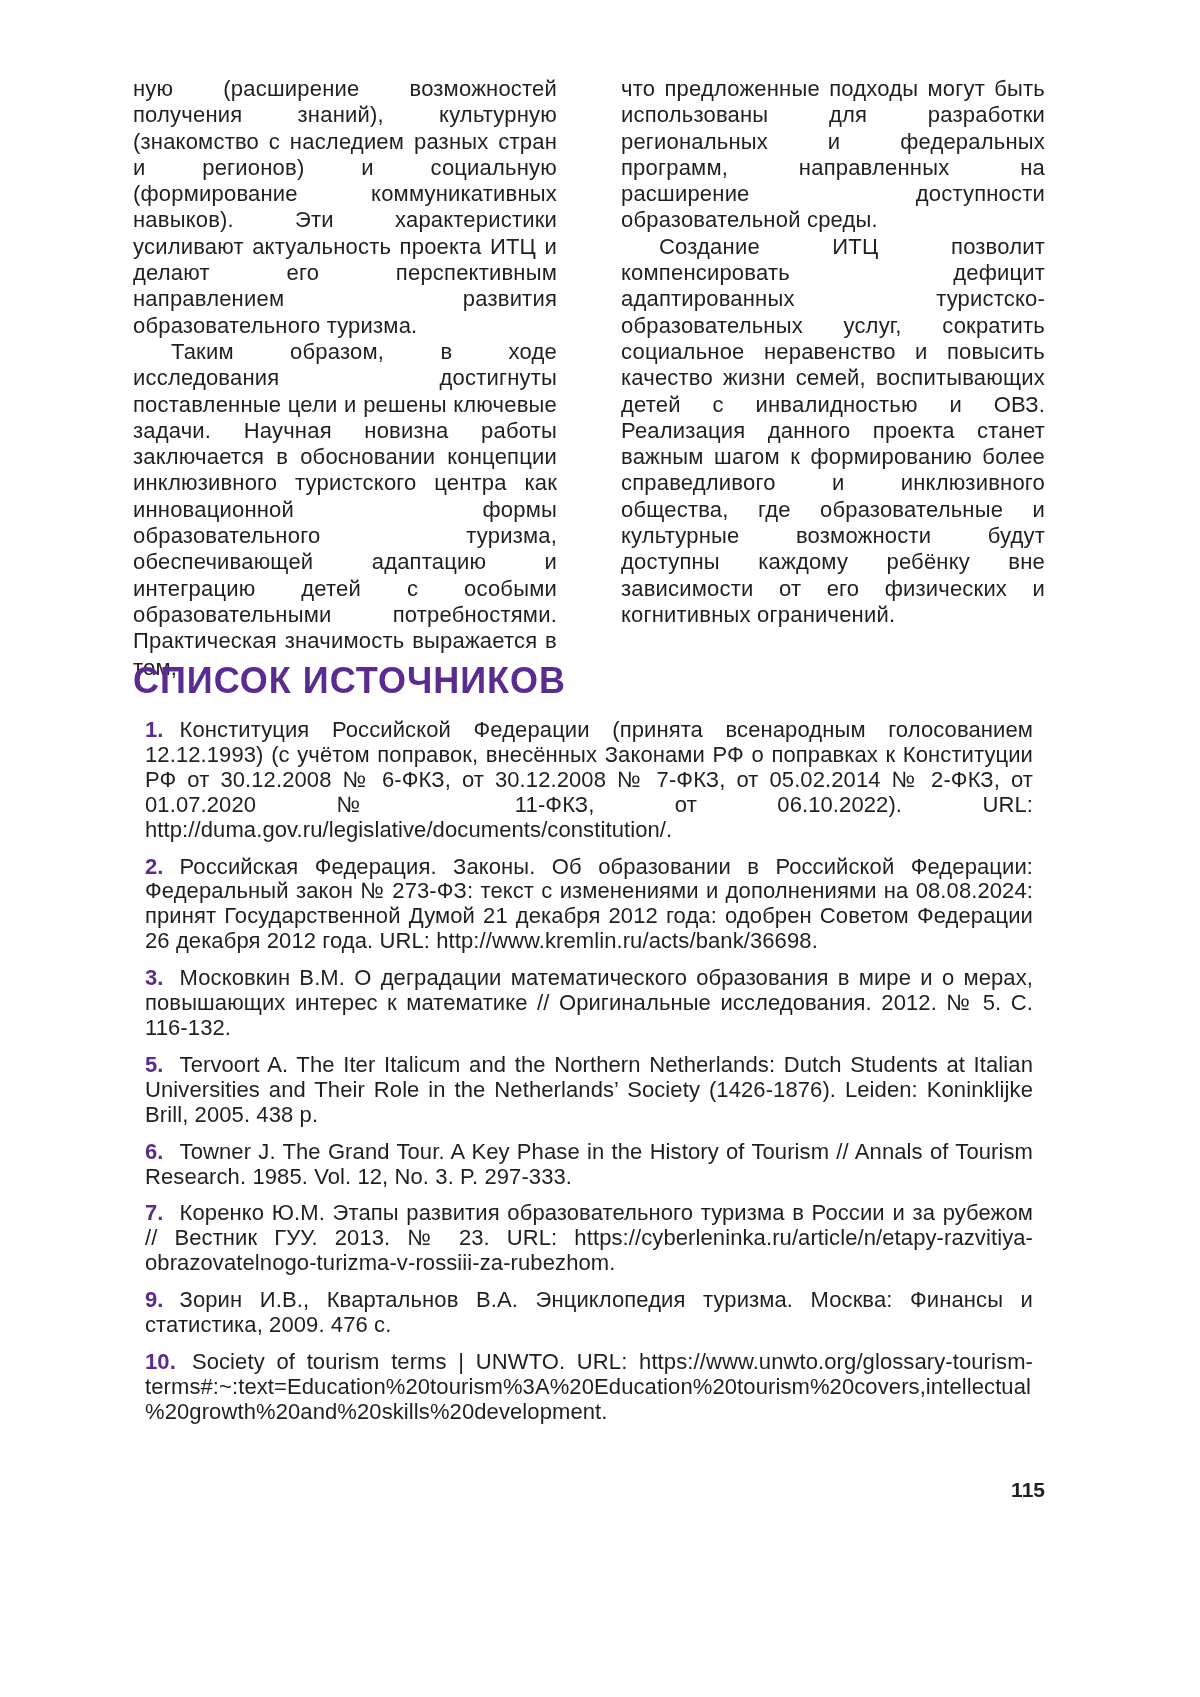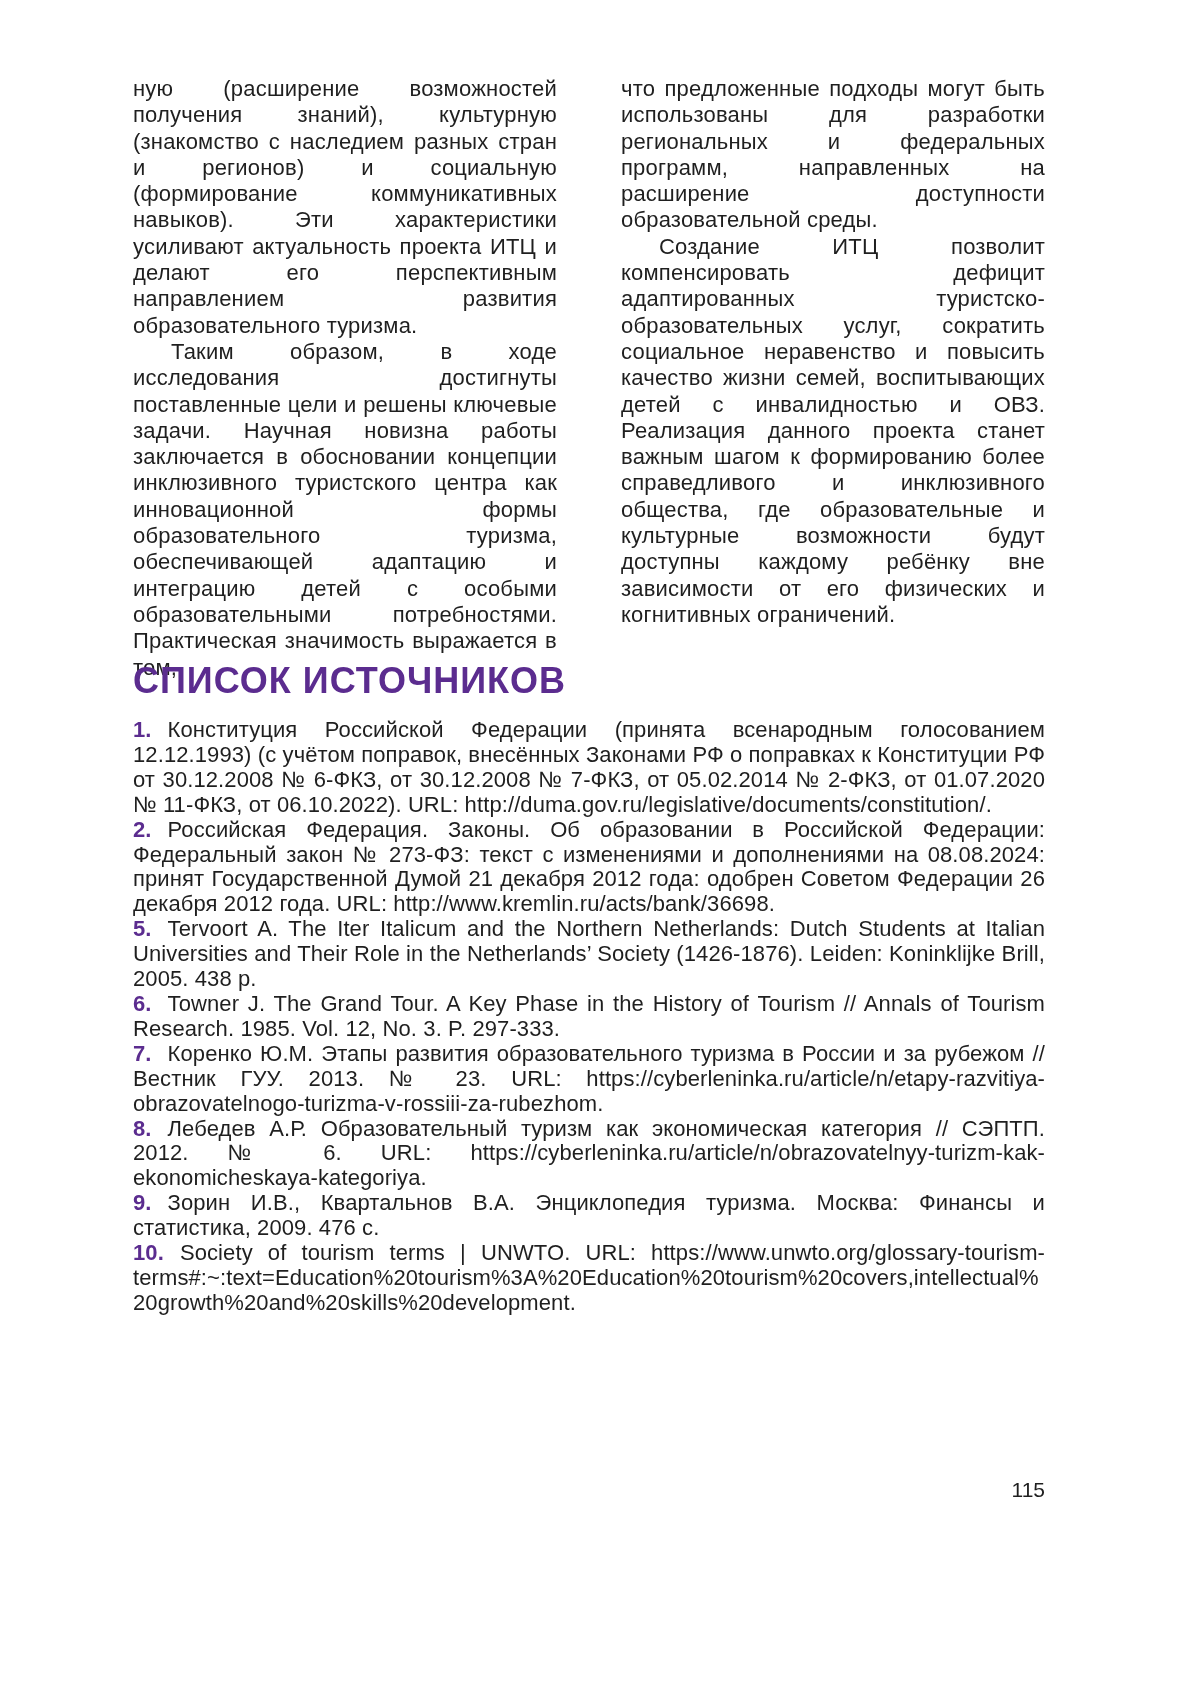--- a/index.html
+++ b/index.html
@@ -51,36 +51,37 @@
     letter-spacing: 1px;
     color: var(--accent, #5b2c8f);
   }
   .refs {
     font-size: 22px;
     line-height: 24.9px;
     letter-spacing: 0.1px;
     text-align: justify;
   }
   .ref {
-    margin: 0;
+    margin: 12px;
     overflow-wrap: anywhere;
   }
   .ref-num {
     color: var(--accent, #5b2c8f);
     font-weight: bold;
     padding-right: 16px;
   }
   .page-number {
     position: absolute;
     left: 133px;
     top: 1478px;
     width: 912px;
     text-align: right;
     font-size: 21px;
     color: var(--text, #1f1f1f);
+    font-weight: bold;
   }
 </style>
 </head>
 <body>
 
 <div class="page">
 
   <div class="body-columns">
     <div class="col">
       <p class="para">ную (расширение возможностей получения знаний), культурную (знакомство с наследием разных стран и регионов) и социальную (формирование коммуникативных навыков). Эти характеристики усиливают актуальность проекта ИТЦ и делают его перспективным направлением развития образовательного туризма.</p>
@@ -93,29 +94,29 @@
   </div>
 
   <div class="refs-section">
     <h1 class="refs-heading">СПИСОК ИСТОЧНИКОВ</h1>
     <div class="refs">
 
       <p class="ref"><span class="ref-num">1.</span><span>Конституция Российской Федерации (принята всенародным голосованием 12.12.1993) (с учётом поправок, внесённых Законами РФ о поправках к Конституции РФ от 30.12.2008 № 6-ФКЗ, от 30.12.2008 № 7-ФКЗ, от 05.02.2014 № 2-ФКЗ, от 01.07.2020 № 11-ФКЗ, от 06.10.2022). URL: http://duma.gov.ru/legislative/documents/constitution/.</span></p>
 
       <p class="ref"><span class="ref-num">2.</span><span>Российская Федерация. Законы. Об образовании в Российской Федерации: Федеральный закон № 273-ФЗ: текст с изменениями и дополнениями на 08.08.2024: принят Государственной Думой 21 декабря 2012 года: одобрен Советом Федерации 26 декабря 2012 года. URL: http://www.kremlin.ru/acts/bank/36698.</span></p>
 
+      <p class="ref"><span class="ref-num">3.</span><span>Московкин В.М. О деградации математического образования в мире и о мерах, повышающих интерес к математике // Оригинальные исследования. 2012. № 5. С. 116-132.</span></p>
 
 
       <p class="ref"><span class="ref-num">5.</span><span>Tervoort A. The Iter Italicum and the Northern Netherlands: Dutch Students at Italian Universities and Their Role in the Netherlands’ Society (1426-1876). Leiden: Koninklijke Brill, 2005. 438 p.</span></p>
 
       <p class="ref"><span class="ref-num">6.</span><span>Towner J. The Grand Tour. A Key Phase in the History of Tourism // Annals of Tourism Research. 1985. Vol. 12, No. 3. P. 297-333.</span></p>
 
       <p class="ref"><span class="ref-num">7.</span><span>Коренко Ю.М. Этапы развития образовательного туризма в России и за рубежом // Вестник ГУУ. 2013. № 23. URL: https://cyberleninka.ru/article/n/etapy-razvitiya-obrazovatelnogo-turizma-v-rossiii-za-rubezhom.</span></p>
 
-      <p class="ref"><span class="ref-num">8.</span><span>Лебедев А.Р. Образовательный туризм как экономическая категория // СЭПТП. 2012. № 6. URL: https://cyberleninka.ru/article/n/obrazovatelnyy-turizm-kak-ekonomicheskaya-kategoriya.</span></p>
 
       <p class="ref"><span class="ref-num">9.</span><span>Зорин И.В., Квартальнов В.А. Энциклопедия туризма. Москва: Финансы и статистика, 2009. 476 с.</span></p>
 
       <p class="ref"><span class="ref-num">10.</span><span>Society of tourism terms | UNWTO. URL: https://www.unwto.org/glossary-tourism-terms#:~:text=Education%20tourism%3A%20Education%20tourism%20covers,intellectual%20growth%20and%20skills%20development.</span></p>
 
     </div>
   </div>
 
   <div class="page-number">115</div>
 

